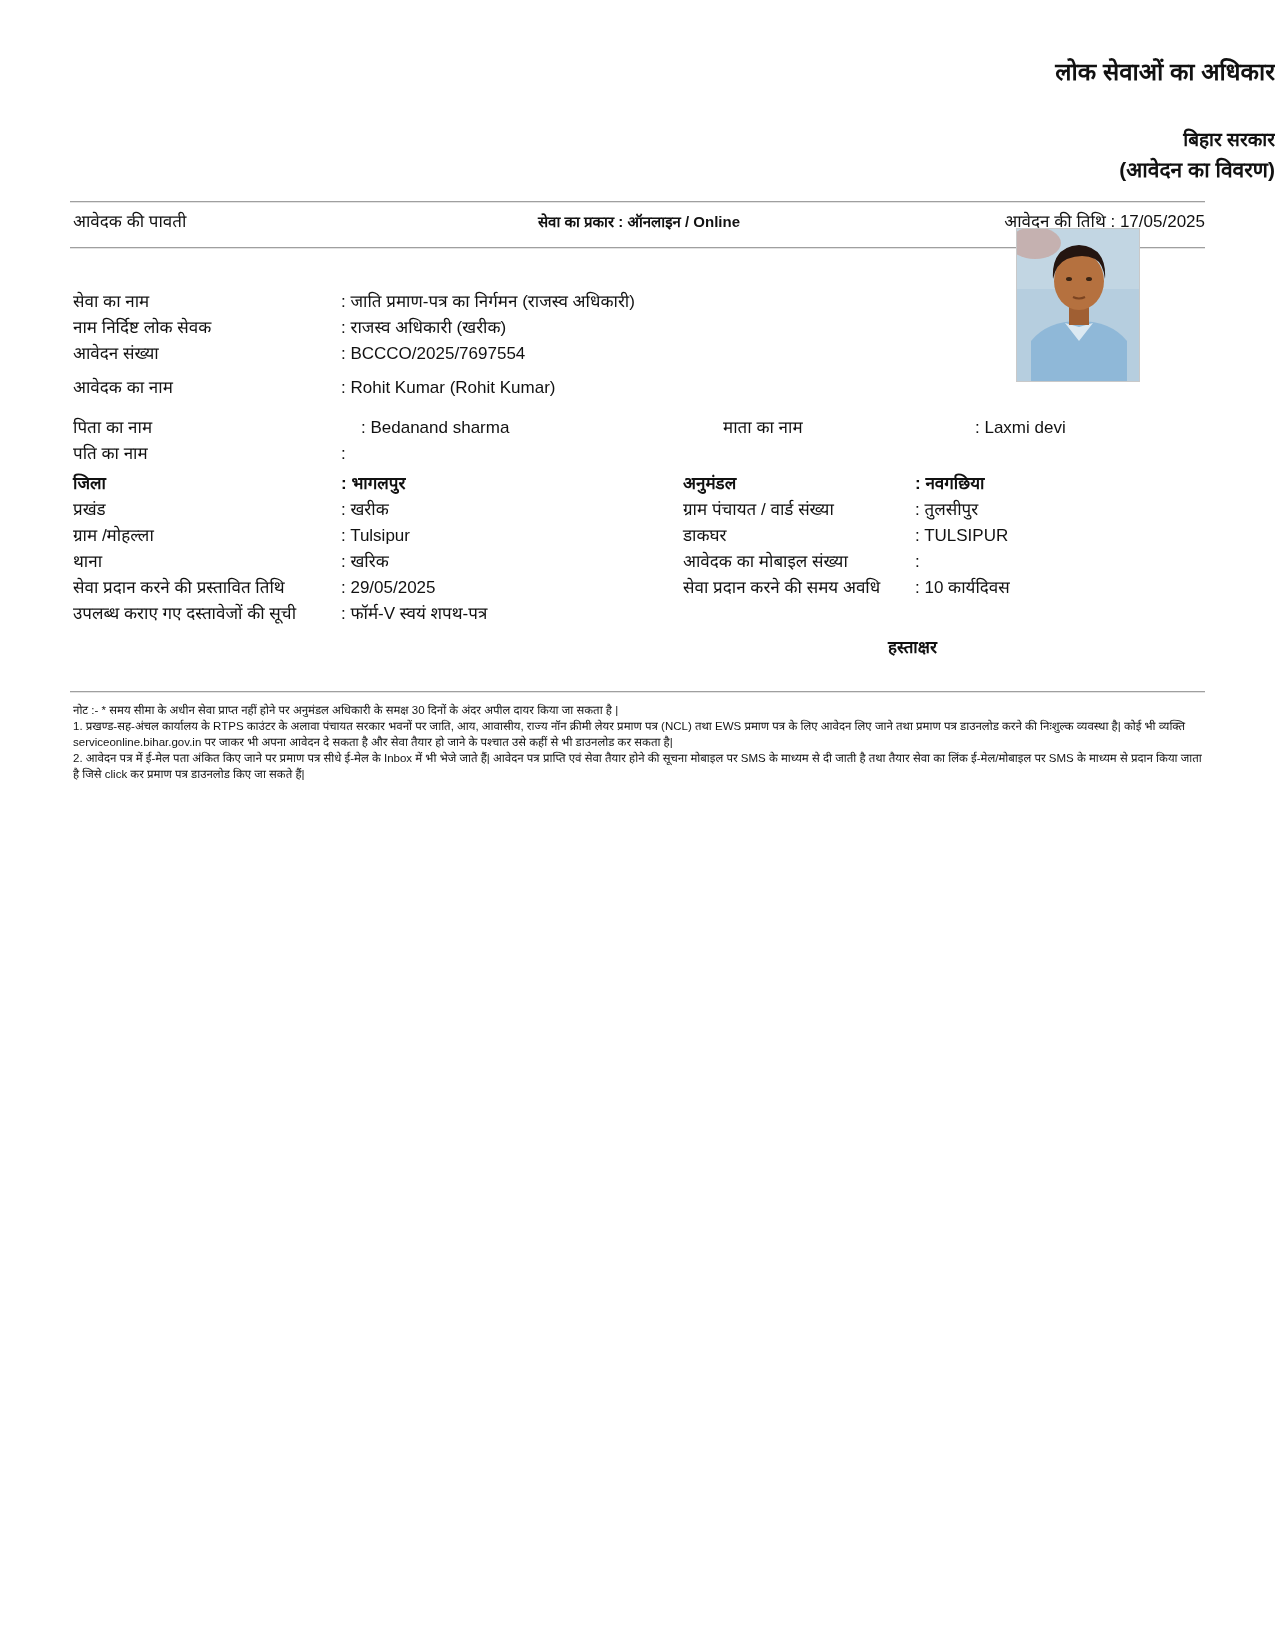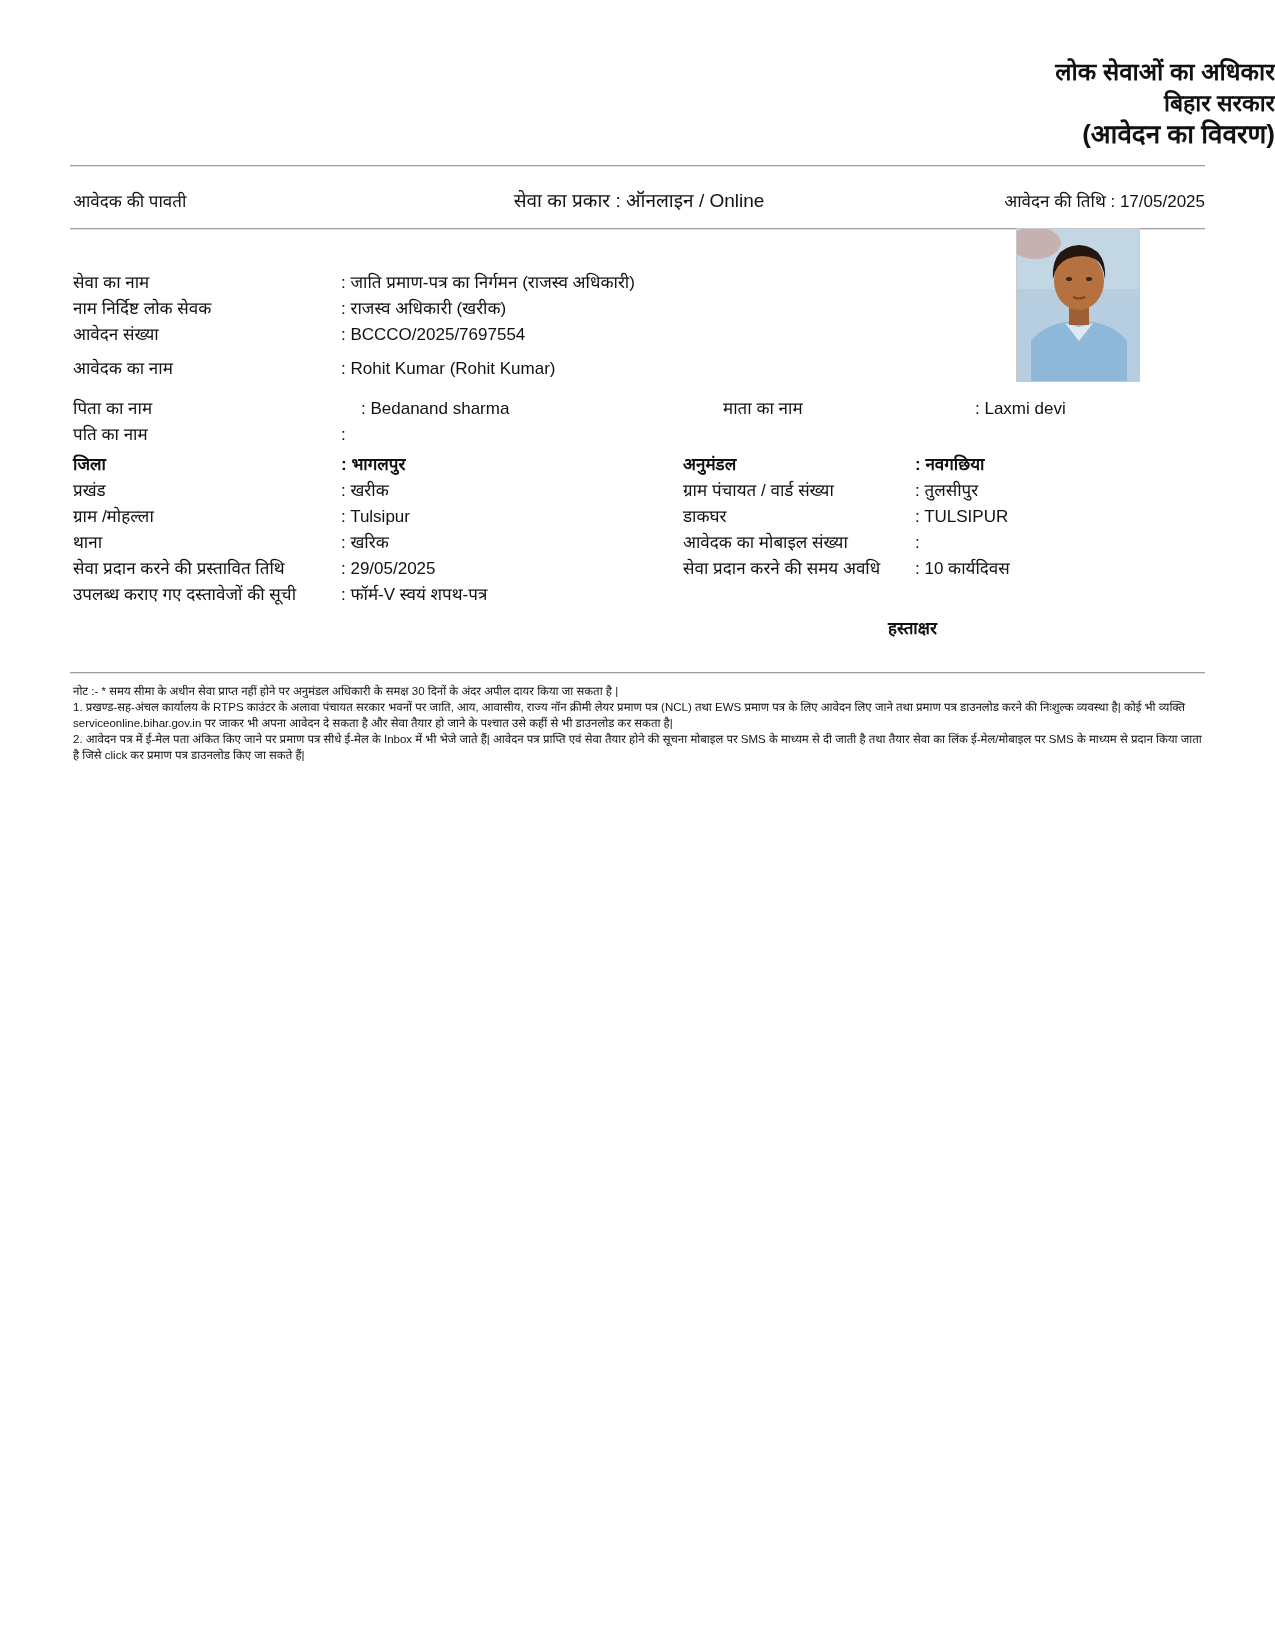--- a/index.html
+++ b/index.html
@@ -7,39 +7,39 @@
   .page {
     position:relative;
     width:1275px; height:1650px;
     margin:0 auto;
     background:#ffffff;
     font-family:"Liberation Sans","DejaVu Sans",sans-serif;
     color:#111111;
   }
   .header { text-align:right; padding-top:56px; font-weight:bold;padding-left:37px; }
   .header .h-line1 { font-size:24px; line-height:32px; }
-  .header .h-line2 { font-size:23px; line-height:31px; }
-  .header .h-line3 { font-size:26px; line-height:30px; }
+  .header .h-line2 { font-size:19px; line-height:31px;margin-top:36px; }
+  .header .h-line3 { font-size:21px; line-height:30px; }
 
   .rule {
     height:2px; border:none;
     background:#9f9f9f;
     border-bottom:1px solid #e3e3e3;
     margin:0 70px;
   }
   .rule-1 { margin-top:16px; }
 
   .meta-row {
     display:grid;
     grid-template-columns:1fr auto 1fr;
     align-items:center;
-    padding:20px 70px 15px 73px;
+    padding:6px 70px 15px 73px;
   }
   .meta-left  { font-size:17px; justify-self:start; }
-  .meta-center{ font-size:19px; font-weight:normal; justify-self:center; }
+  .meta-center{ font-size:15px; font-weight:bold; justify-self:center; }
   .meta-right { font-size:17px; justify-self:end; }
 
   .details { padding:40px 70px 0 73px; }
   .drow {
     display:grid;
     grid-template-columns:268px 1fr;
     font-size:17px;
     line-height:26px;
   }
   .drow.pair { grid-template-columns:268px 342px 232px 1fr; }

